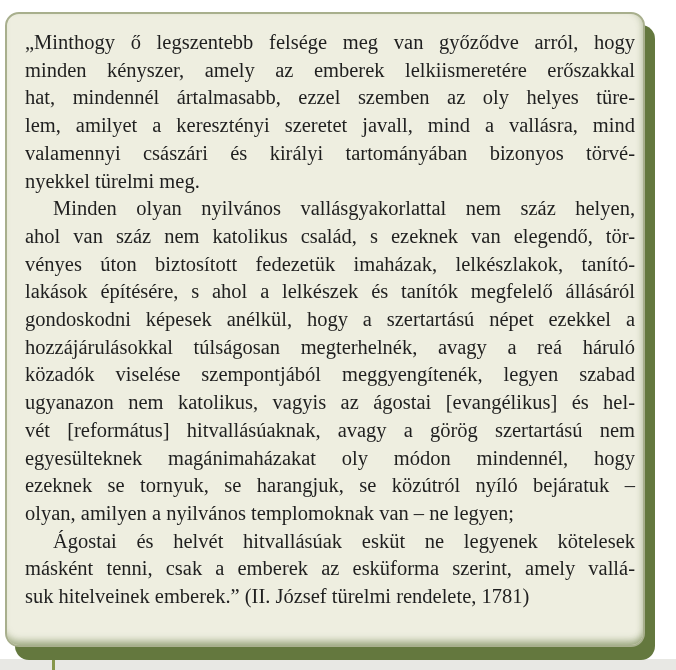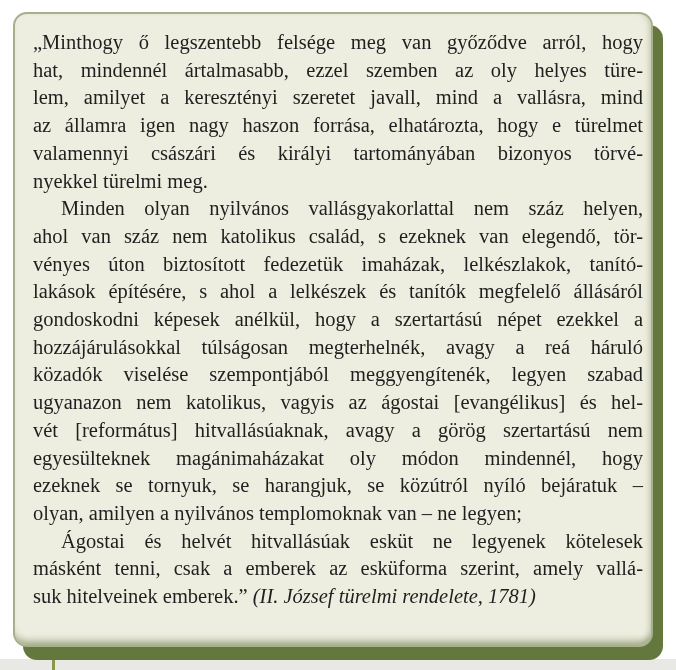--- a/index.html
+++ b/index.html
@@ -27,21 +27,21 @@
   }
   .connector-line{
     position:absolute;
     left:52px;top:653px;
     width:3px;height:17px;
     background:var(--connector);
     z-index:0;
   }
   .quote-box{
     position:absolute;
-    left:13px;top:12px;
+    left:5px;top:12px;
     width:640px;height:635px;
     background:var(--box-bg);
     border:2px solid var(--box-border);
     border-radius:14px;
     box-shadow:
       10px 13px 0 var(--shadow),
       inset 0 -9px 7px -5px rgba(100,120,62,0.55),
       inset -5px 0 6px -4px rgba(100,120,62,0.35);
     padding:15px 8px 0 18px;
     z-index:1;
@@ -56,33 +56,32 @@
     text-align-last:justify;
     white-space:normal;
   }
   .line.last{
     text-align-last:left;
   }
   .para.indent .line:first-child{
     text-indent:28px;
   }
   .citation{
-    font-style:italic;
   }
 </style>
 </head>
 <body>
 
 <div class="quote-box">
   <div class="quote-text">
       <div class="para">
         <div class="line">„Minthogy ő legszentebb felsége meg van győződve arról, hogy</div>
+        <div class="line">minden kényszer, amely az emberek lelkiismeretére erőszakkal</div>
         <div class="line">hat, mindennél ártalmasabb, ezzel szemben az oly helyes türe-</div>
         <div class="line">lem, amilyet a keresztényi szeretet javall, mind a vallásra, mind</div>
-        <div class="line">az államra igen nagy haszon forrása, elhatározta, hogy e türelmet</div>
         <div class="line">valamennyi császári és királyi tartományában bizonyos törvé-</div>
         <div class="line last">nyekkel türelmi meg.</div>
       </div>
       <div class="para indent">
         <div class="line">Minden olyan nyilvános vallásgyakorlattal nem száz helyen,</div>
         <div class="line">ahol van száz nem katolikus család, s ezeknek van elegendő, tör-</div>
         <div class="line">vényes úton biztosított fedezetük imaházak, lelkészlakok, tanító-</div>
         <div class="line">lakások építésére, s ahol a lelkészek és tanítók megfelelő állásáról</div>
         <div class="line">gondoskodni képesek anélkül, hogy a szertartású népet ezekkel a</div>
         <div class="line">hozzájárulásokkal túlságosan megterhelnék, avagy a reá háruló</div>

